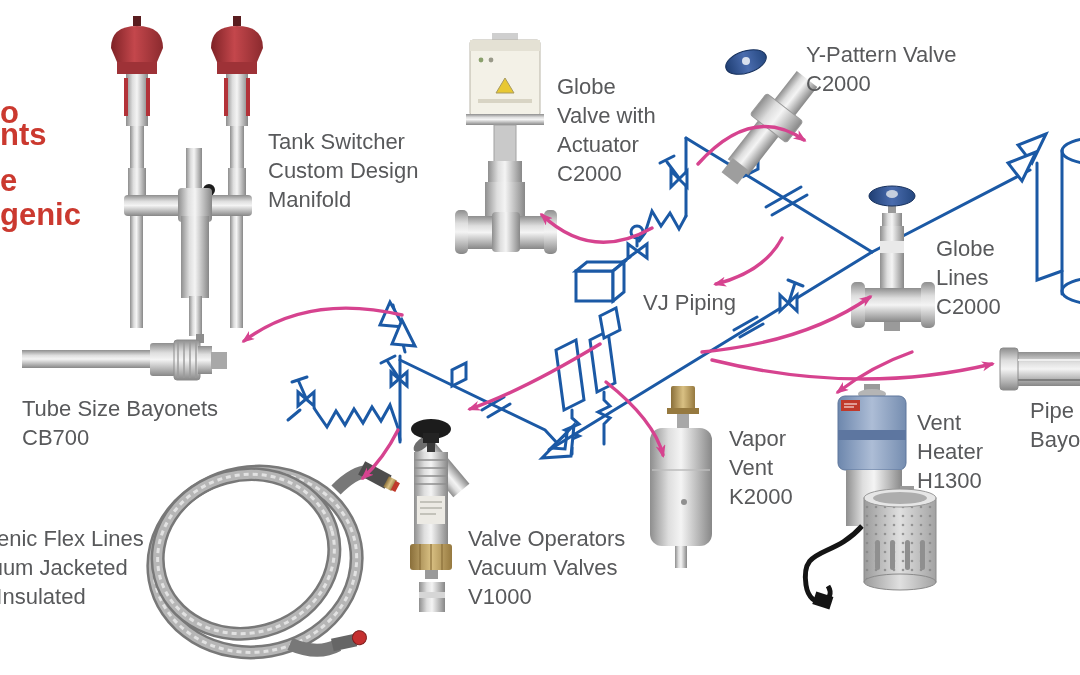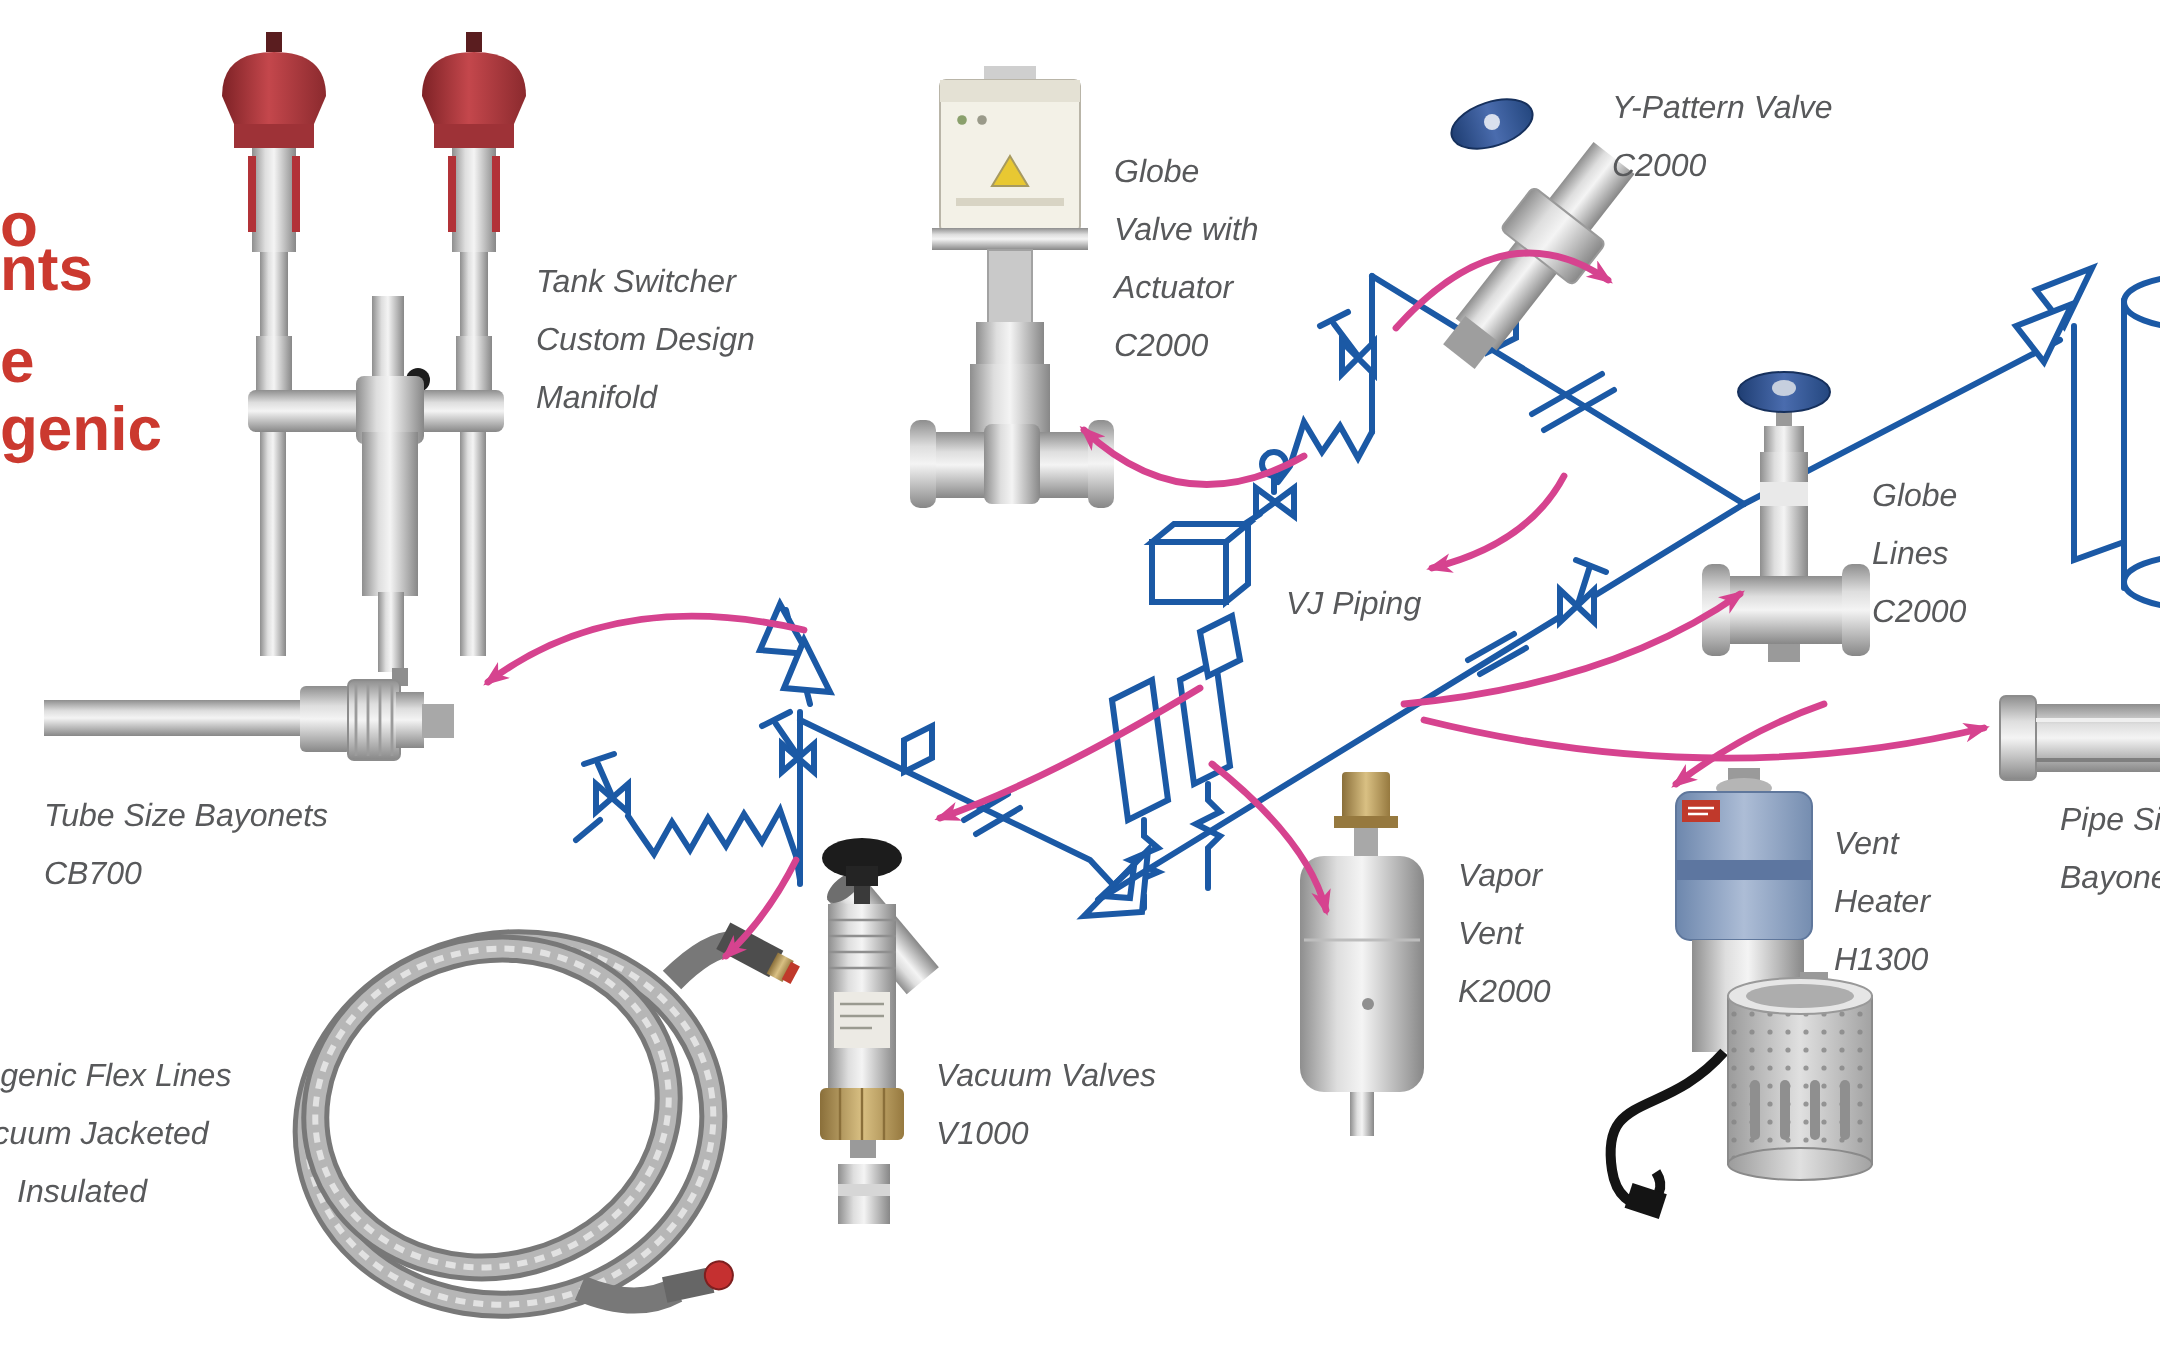--- a/index.html
+++ b/index.html
@@ -4,24 +4,23 @@
 <style>
   html,body{margin:0;padding:0;}
   body{
     width:1080px;height:675px;position:relative;overflow:hidden;
     background:#ffffff;
     font-family:"Liberation Sans", sans-serif;
   }
   .stage{position:absolute;left:0;top:0;width:1080px;height:675px;}
   .lbl{
     position:absolute;
-    font-size:16px;line-height:29px;
+    font-size:22px;line-height:29px;
     color:#58595b;
     white-space:nowrap;
-    font-style:italic;
   }
   .lbl.centered{text-align:center;white-space:nowrap;}
   .frag{
     position:absolute;left:0;
     font-size:31px;font-weight:bold;color:#cb392f;line-height:33px;
     white-space:nowrap;
   }
   svg{position:absolute;left:0;top:0;}
 </style>
 </head>
@@ -370,20 +369,21 @@
     <div>CB700</div>
   </div>
 
   <div class="lbl centered" style="left:-66px;top:524px;width:214px">
     <div>Cryogenic Flex Lines</div>
     <div>Vacuum Jacketed</div>
     <div>Insulated</div>
   </div>
 
   <div class="lbl" style="left:468px;top:524px">
+    <div>Valve Operators</div>
     <div>Vacuum Valves</div>
     <div>V1000</div>
   </div>
 
   <div class="lbl" style="left:729px;top:424px">
     <div>Vapor</div>
     <div>Vent</div>
     <div>K2000</div>
   </div>
 

